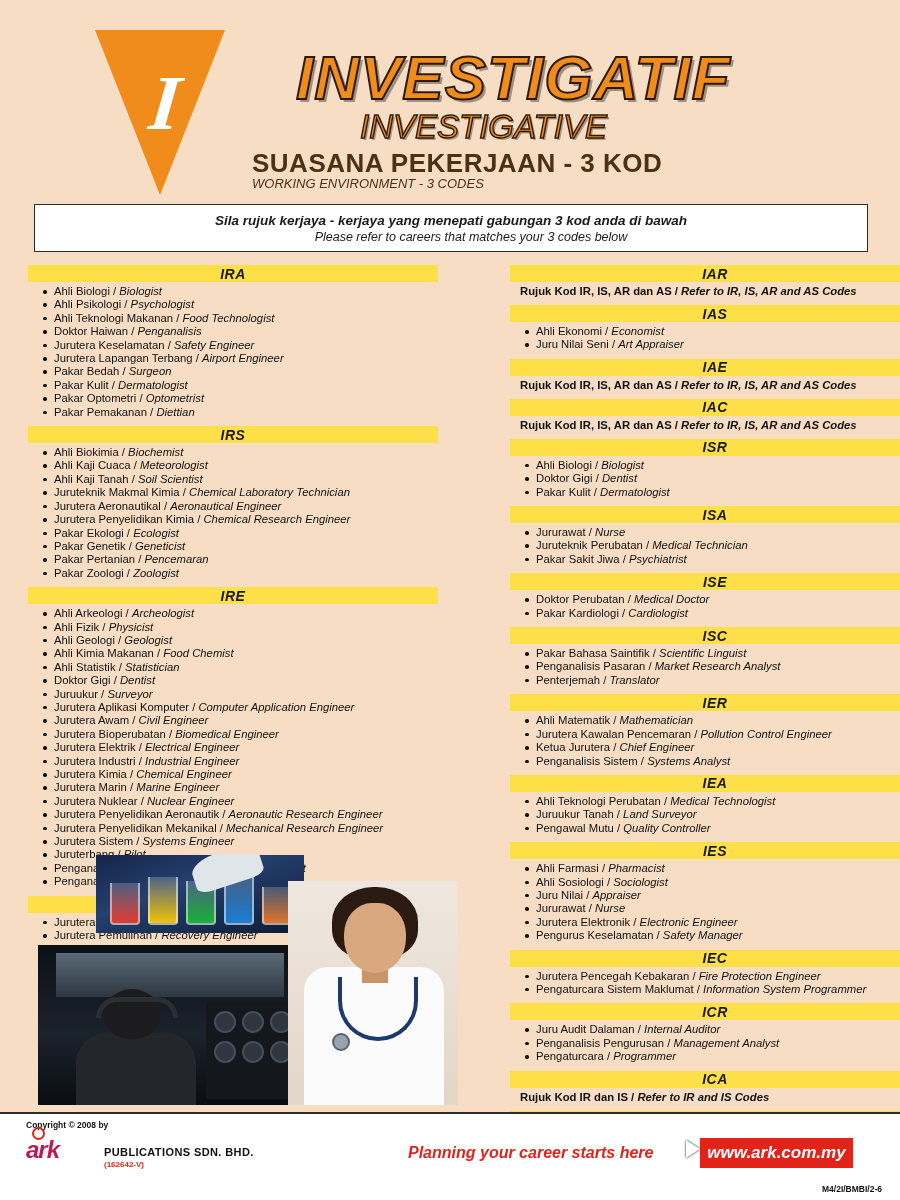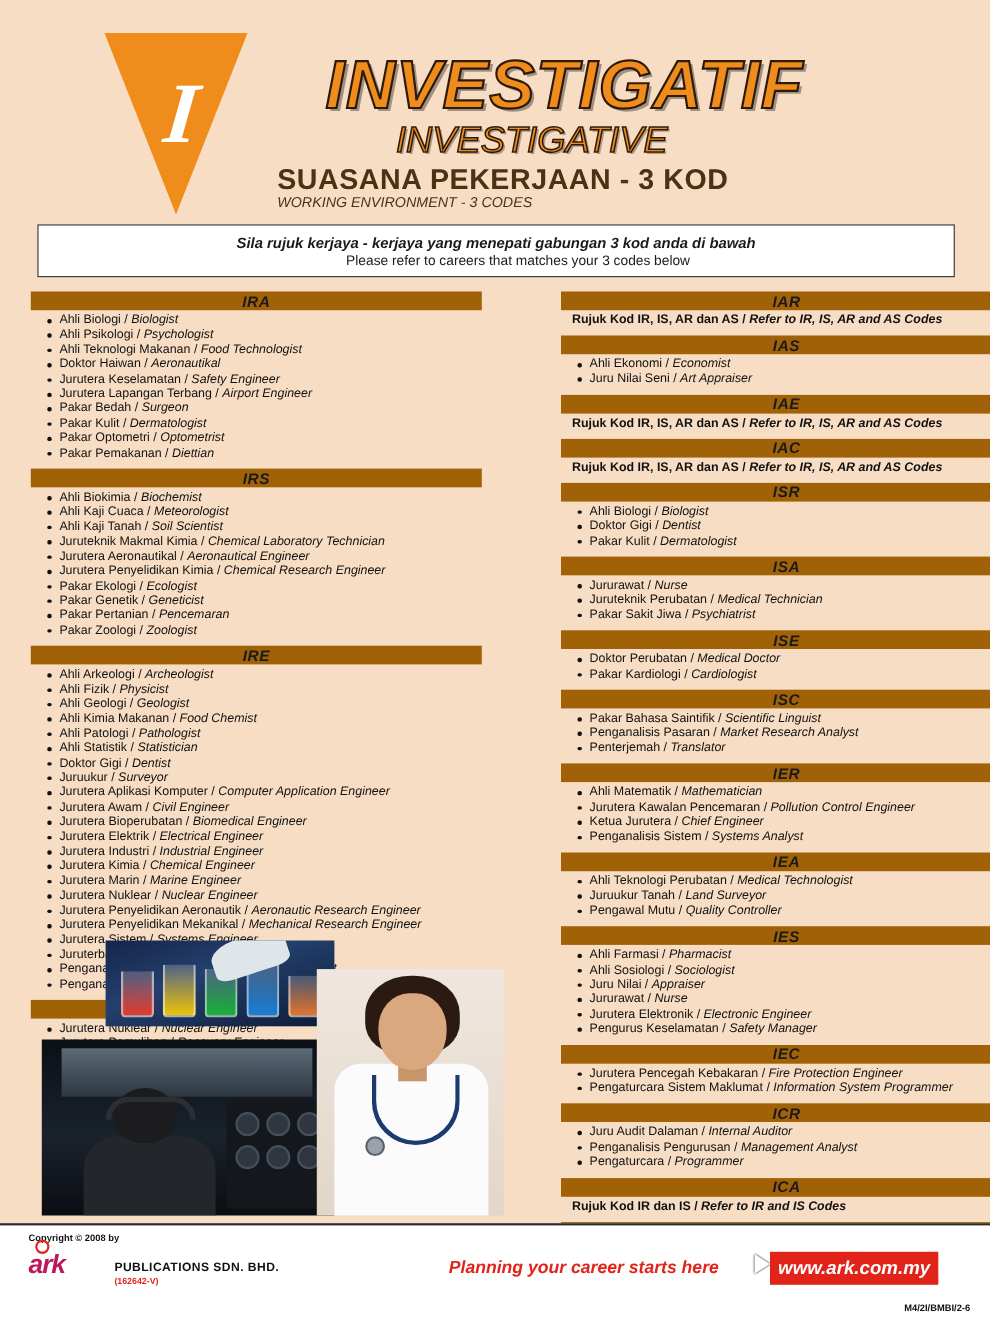--- a/index.html
+++ b/index.html
@@ -52,30 +52,30 @@
     font-size:13px;font-style:italic;color:#4a3214;
   }
 
   
   .notebox{
     position:absolute;left:34px;top:204px;width:832px;height:46px;
     background:#fff;border:1px solid #2b2b2b;
     display:flex;flex-direction:column;align-items:center;justify-content:center;
   }
   .notebox .l1{font-size:13.5px;font-weight:bold;font-style:italic;color:#1a1a1a;}
-  .notebox .l2{font-size:12.5px;color:#1a1a1a;margin-top:2px;margin-left:40px;}
+  .notebox .l2{font-size:12.5px;font-style:italic;color:#1a1a1a;margin-top:2px;margin-left:40px;}
 
   
   .cols{position:absolute;left:28px;top:258px;width:846px;}
   .col{position:absolute;top:0;width:410px;}
   .col-left{left:0;}
   .col-right{left:482px;}
 
   .codebar{
-    background:#a16207;
+    background:#fde047;
     height:17px;
     margin-top:7px;
     display:flex;align-items:center;justify-content:center;
     position:relative;
   }
   .codebar .code{
     font-size:14px;font-weight:bold;font-style:italic;color:#1a1a1a;
     letter-spacing:.5px;line-height:1;
   }
   ul.jobs{
@@ -171,21 +171,21 @@
 
   <div class="cols">
     <div class="col col-left" id="col-left">
         <div class="codebar">
           <span class="code">IRA</span>
         </div>
         <ul class="jobs">
           <li><span class="bm">Ahli Biologi</span><span> / </span><span class="en">Biologist</span></li>
           <li><span class="bm">Ahli Psikologi</span><span> / </span><span class="en">Psychologist</span></li>
           <li><span class="bm">Ahli Teknologi Makanan</span><span> / </span><span class="en">Food Technologist</span></li>
-          <li><span class="bm">Doktor Haiwan</span><span> / </span><span class="en">Aeronautikal</span></li>
+          <li><span class="bm">Doktor Haiwan</span><span> / </span><span class="en">Penganalisis</span></li>
           <li><span class="bm">Jurutera Keselamatan</span><span> / </span><span class="en">Safety Engineer</span></li>
           <li><span class="bm">Jurutera Lapangan Terbang</span><span> / </span><span class="en">Airport Engineer</span></li>
           <li><span class="bm">Pakar Bedah</span><span> / </span><span class="en">Surgeon</span></li>
           <li><span class="bm">Pakar Kulit</span><span> / </span><span class="en">Dermatologist</span></li>
           <li><span class="bm">Pakar Optometri</span><span> / </span><span class="en">Optometrist</span></li>
           <li><span class="bm">Pakar Pemakanan</span><span> / </span><span class="en">Diettian</span></li>
         </ul>
         <div class="codebar">
           <span class="code">IRS</span>
         </div>
@@ -202,21 +202,20 @@
           <li><span class="bm">Pakar Zoologi</span><span> / </span><span class="en">Zoologist</span></li>
         </ul>
         <div class="codebar">
           <span class="code">IRE</span>
         </div>
         <ul class="jobs">
           <li><span class="bm">Ahli Arkeologi</span><span> / </span><span class="en">Archeologist</span></li>
           <li><span class="bm">Ahli Fizik</span><span> / </span><span class="en">Physicist</span></li>
           <li><span class="bm">Ahli Geologi</span><span> / </span><span class="en">Geologist</span></li>
           <li><span class="bm">Ahli Kimia Makanan</span><span> / </span><span class="en">Food Chemist</span></li>
-          <li><span class="bm">Ahli Patologi</span><span> / </span><span class="en">Pathologist</span></li>
           <li><span class="bm">Ahli Statistik</span><span> / </span><span class="en">Statistician</span></li>
           <li><span class="bm">Doktor Gigi</span><span> / </span><span class="en">Dentist</span></li>
           <li><span class="bm">Juruukur</span><span> / </span><span class="en">Surveyor</span></li>
           <li><span class="bm">Jurutera Aplikasi Komputer</span><span> / </span><span class="en">Computer Application Engineer</span></li>
           <li><span class="bm">Jurutera Awam</span><span> / </span><span class="en">Civil Engineer</span></li>
           <li><span class="bm">Jurutera Bioperubatan</span><span> / </span><span class="en">Biomedical Engineer</span></li>
           <li><span class="bm">Jurutera Elektrik</span><span> / </span><span class="en">Electrical Engineer</span></li>
           <li><span class="bm">Jurutera Industri</span><span> / </span><span class="en">Industrial Engineer</span></li>
           <li><span class="bm">Jurutera Kimia</span><span> / </span><span class="en">Chemical Engineer</span></li>
           <li><span class="bm">Jurutera Marin</span><span> / </span><span class="en">Marine Engineer</span></li>

